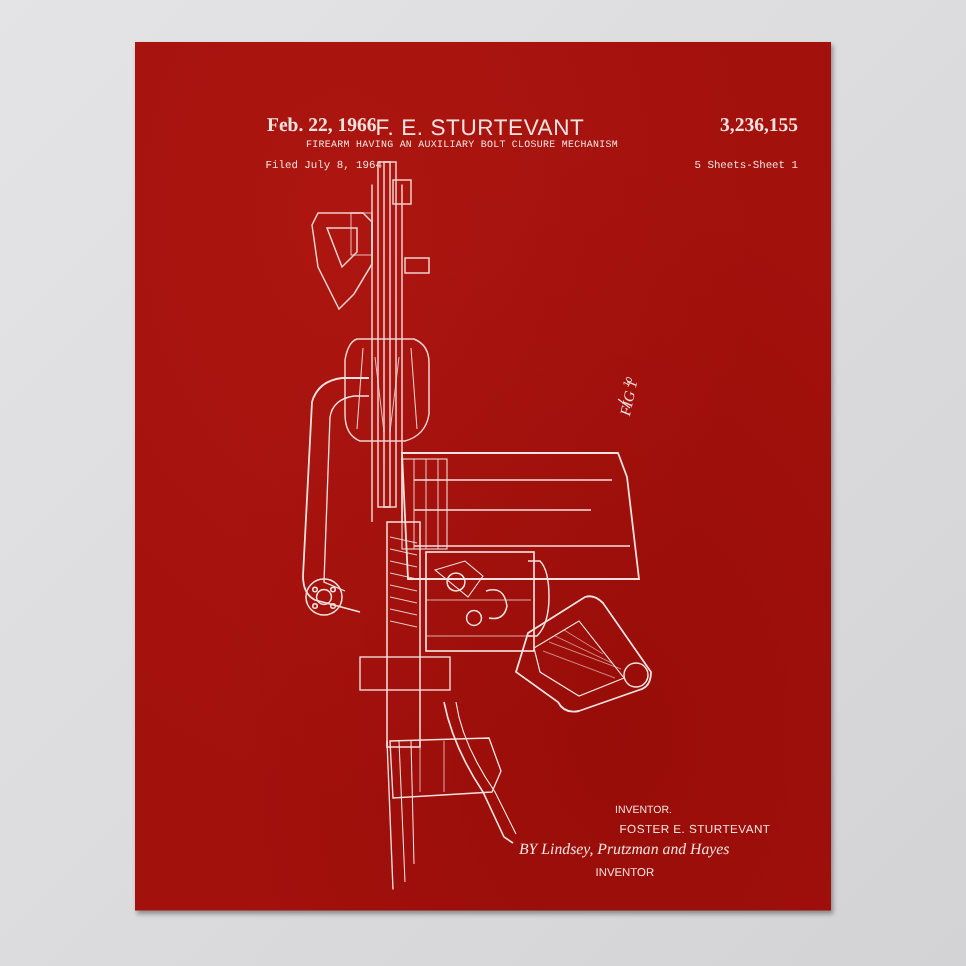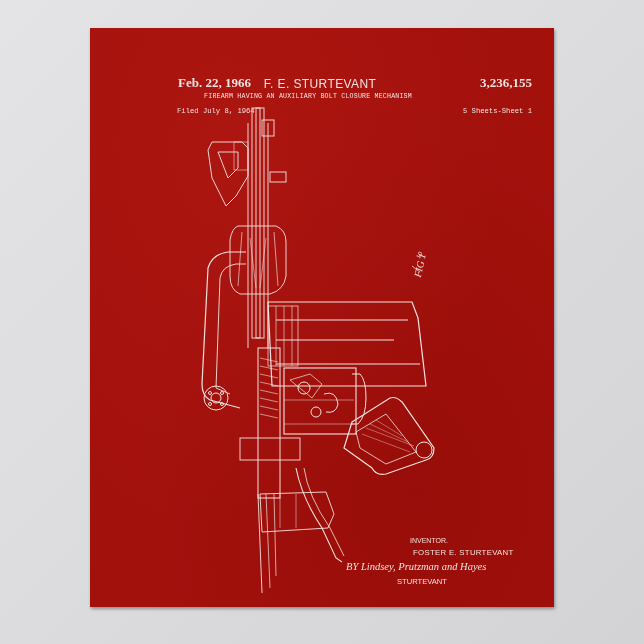--- a/index.html
+++ b/index.html
@@ -13,21 +13,21 @@
       position:absolute; left:90px; top:28px; width:464px; height:579px;
       background:
         radial-gradient(ellipse at 30% 20%, rgba(190,30,25,0.35), transparent 60%),
         radial-gradient(ellipse at 70% 80%, rgba(120,0,0,0.25), transparent 60%),
         #a3110c;
       box-shadow: 1px 2px 3px rgba(0,0,0,0.35);
       overflow:hidden;
     }
     .txt { position:absolute; color:#f3e2df; white-space:nowrap; }
     .date { left:88px; top:47px; font-family:"Liberation Serif", serif; font-weight:bold; font-size:13px; }
-    .inventor-top { left:214px; top:49px; font-size:12px; letter-spacing:0.4px; transform:translateX(-50%);padding-left:32px; }
+    .inventor-top { left:214px; top:49px; font-size:15px; letter-spacing:0.4px; transform:translateX(-50%);padding-left:32px; }
     .patno { right:22px; top:47px; font-family:"Liberation Serif", serif; font-weight:bold; font-size:13px;margin-left:44px; }
     .title { left:218px; top:65px; transform:translateX(-50%); font-family:"Liberation Mono", monospace; font-size:6.6px; letter-spacing:0.2px; }
     .filed { left:87px; top:79px; font-family:"Liberation Mono", monospace; font-size:7.2px; }
     .sheets { right:22px; top:79px; font-family:"Liberation Mono", monospace; font-size:7.2px; }
     .fig { left:322px; top:248px; transform:rotate(-78deg); transform-origin:left top; font-family:"Liberation Serif", serif; font-style:italic; font-size:10px; }
     .ref10 { left:326px; top:224px; font-size:6px; transform:rotate(-60deg); }
     .inv-label { left:320px; top:509px; font-size:7px; }
     .inv-name { left:294px; top:520px; font-size:7.8px; letter-spacing:0.3px;margin-left:29px; }
     .attys-by { left:256px; top:533px; font-family:"Liberation Serif", serif; font-style:italic; font-size:10.5px;text-align:center; }
     .attys-label { left:307px; top:549px; font-size:7.6px; }
@@ -124,14 +124,14 @@
 
     <line x1="322" y1="238" x2="330" y2="244" stroke-width="0.8"></line>
   </svg>
 
   <div class="txt ref10">10</div>
   <div class="txt fig">FIG 1</div>
 
   <div class="txt inv-label">INVENTOR.</div>
   <div class="txt inv-name">FOSTER  E. STURTEVANT</div>
   <div class="txt attys-by">BY Lindsey, Prutzman and Hayes</div>
-  <div class="txt attys-label">STURTEVANT</div>
+  <div class="txt attys-label">INVENTOR</div>
 </div>
 
 </body></html>

